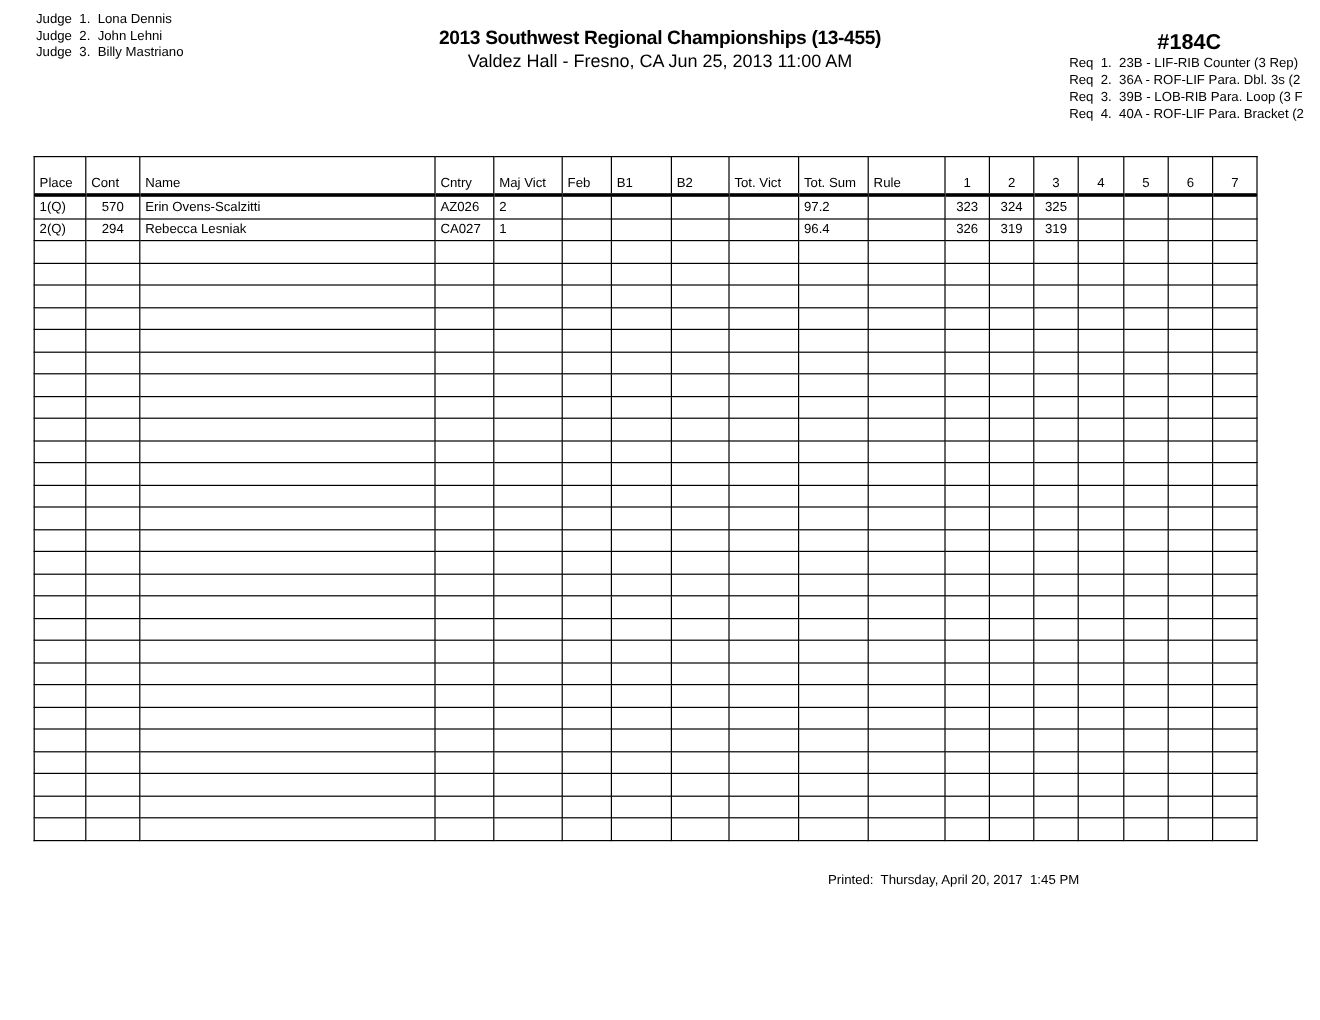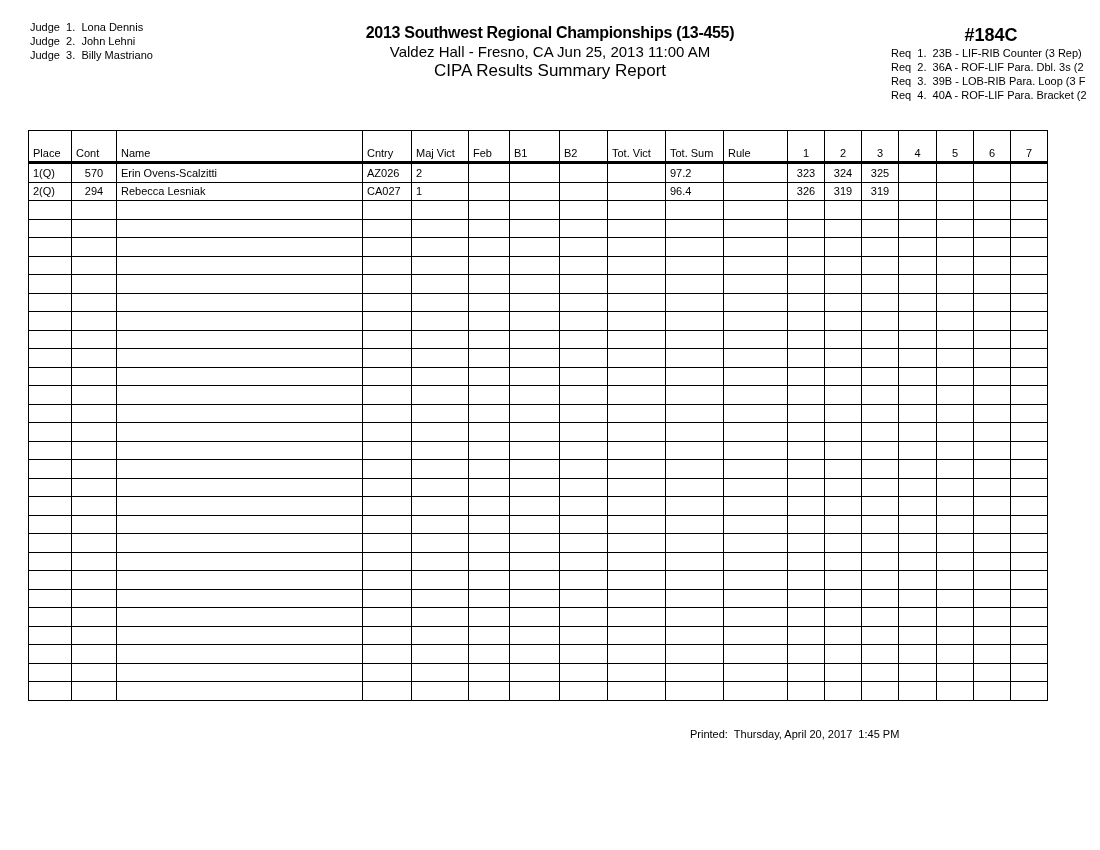--- a/index.html
+++ b/index.html
@@ -1,18 +1,18 @@
 <!DOCTYPE html>
 <html><head>
 <meta charset="utf-8">
 <style>
   html, body { margin: 0; padding: 0; background: #ffffff; }
   body { width: 1100px; height: 850px; position: relative; overflow: hidden;
          font-family: "Liberation Sans", "DejaVu Sans", sans-serif; color: #000; }
-  .judges { position: absolute; left: 30px; top: 20px; font-size: 11px; line-height: 14px; }
+  .judges { position: absolute; left: 30px; top: 9px; font-size: 11px; line-height: 14px; }
   .judges .row { white-space: pre; }
   .title-block { position: absolute; left: 300px; width: 500px; top: 22px; text-align: center; }
   .title-block .event { font-size: 16px; font-weight: bold; line-height: 22px; letter-spacing: -0.3px; }
   .title-block .venue { font-size: 15px; line-height: 16px; }
   .title-block .panel { font-size: 20px; font-weight: bold; line-height: 27px; letter-spacing: 0.3px; margin-top: 1px; }
   .title-block .report { font-size: 17px; line-height: 22px; }
   .program { position: absolute; left: 891px; top: 24px; width: 209px; overflow: hidden; }
   .program .code { font-size: 18px; font-weight: bold; text-align: center; width: 200px; line-height: 22px; margin-left: 0px; }
   .program .req { font-size: 11px; line-height: 14px; white-space: pre; }
   table.results { position: absolute; left: 28px; top: 130px; border-collapse: collapse; table-layout: fixed; font-size: 11px; }
@@ -30,21 +30,20 @@
 
 <div class="judges">
   <div class="row"><span>Judge  1.</span>  <span>Lona Dennis</span></div>
   <div class="row"><span>Judge  2.</span>  <span>John Lehni</span></div>
   <div class="row"><span>Judge  3.</span>  <span>Billy Mastriano</span></div>
 </div>
 
 <div class="title-block">
   <div class="event">2013 Southwest Regional Championships (13-455)</div>
   <div class="venue">Valdez Hall - Fresno, CA  Jun 25, 2013  11:00 AM</div>
-  <div class="report">CIPA Results Summary Report</div>
 </div>
 
 <div class="program">
   <div class="code">#184C</div>
   <div class="req">Req  1.  23B - LIF-RIB Counter (3 Rep)</div>
   <div class="req">Req  2.  36A - ROF-LIF Para. Dbl. 3s (2</div>
   <div class="req">Req  3.  39B - LOB-RIB Para. Loop (3 F</div>
   <div class="req">Req  4.  40A - ROF-LIF Para. Bracket (2</div>
 </div>
 

